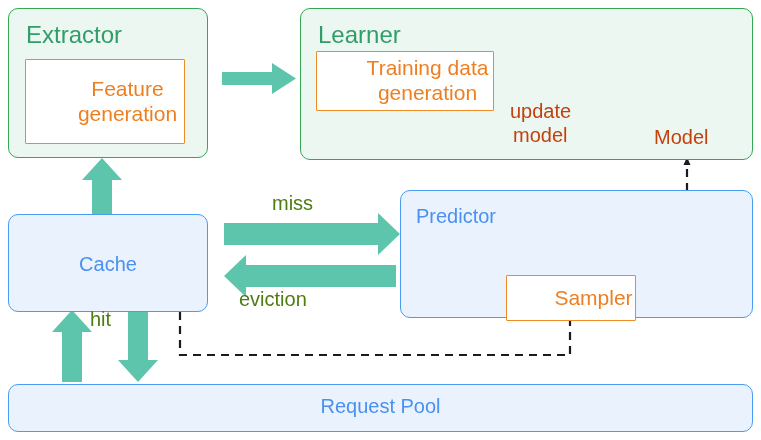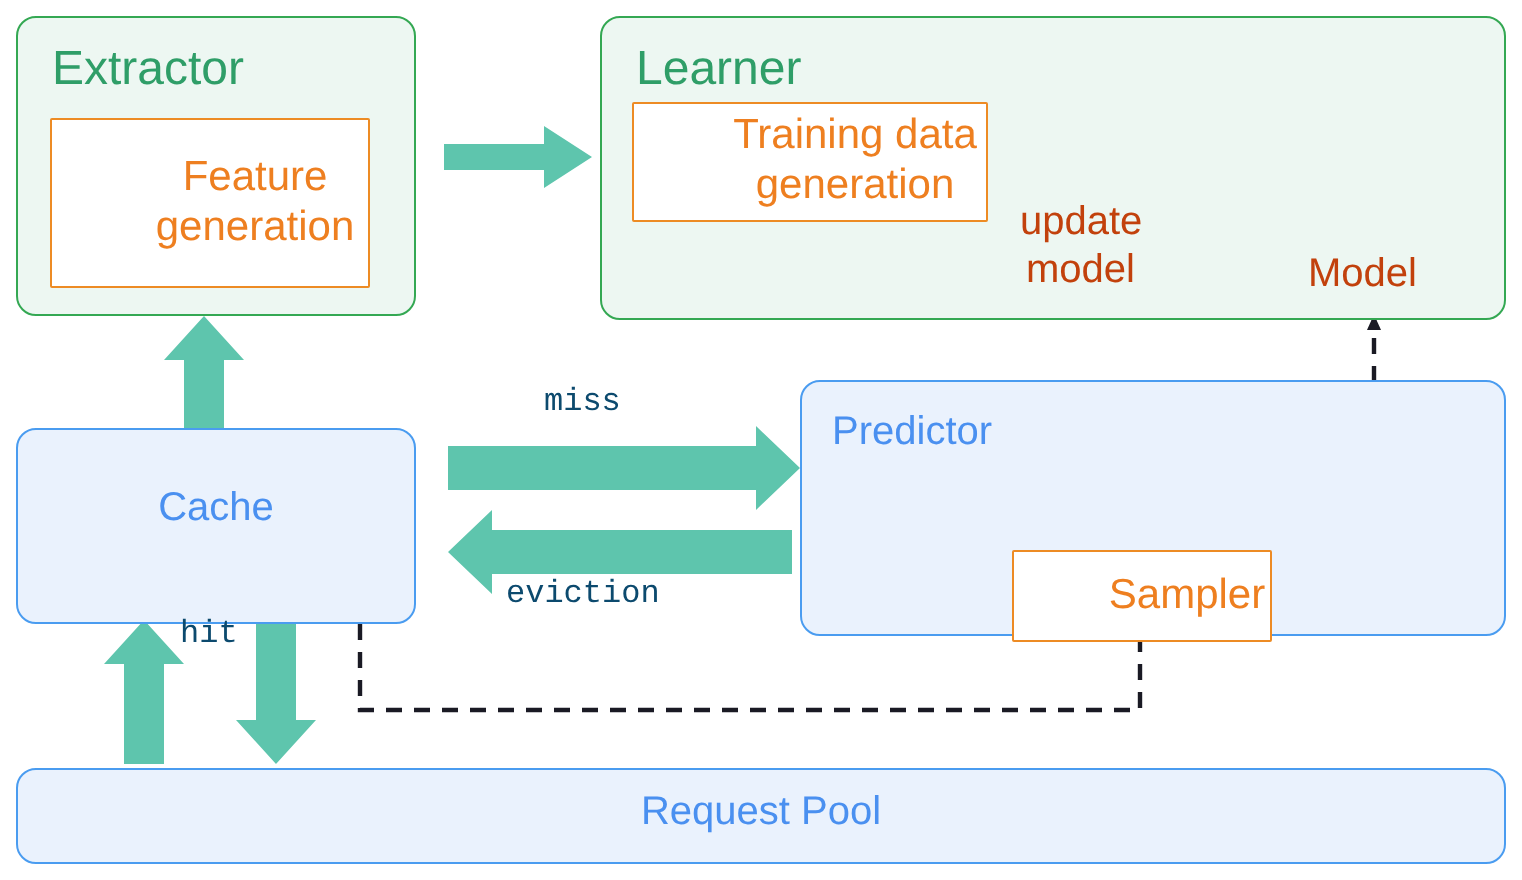--- a/index.html
+++ b/index.html
@@ -66,25 +66,24 @@
     display: flex;
     flex-direction: column;
     align-items: center;
     justify-content: center;
     height: 100%;
     box-sizing: border-box;
     padding-left: 45px;
   }
   .edge-label {
     position: absolute;
-    color: #0c4a6e;
-    font-size: 16px;
+    color: #4d7c0f;
+    font-size: 20px;
     line-height: 1.15;
     white-space: nowrap;
-    font-family: Liberation Mono, monospace;
   }
   .dark-label {
     position: absolute;
     color: #c2410c;
     font-size: 20px;
     line-height: 1.2;
     text-align: center;
     white-space: nowrap;
   }
   .center-text {
@@ -206,32 +205,32 @@
       <span>Training data</span>
       <span>generation</span>
     </div>
   </div>
   <div class="dark-label" style="left:510px; top:99px;">update</div>
   <div class="dark-label" style="left:513px; top:123px;">model</div>
   <div class="dark-label" style="left:654px; top:125px;">Model</div>
 
   <div class="box blue-box" style="left:8px; top:214px; width:200px; height:98px;">
   </div>
-  <div class="title-blue center-text" style="top:243px;left:8px;width:200px;">Cache</div>
+  <div class="title-blue center-text" style="top:253px;left:8px;width:200px;">Cache</div>
 
   <div class="box blue-box" style="left:400px; top:190px; width:353px; height:128px;">
   </div>
   <div class="title-blue" style="left:416px; top:205px;">Predictor</div>
   <div class="box orange-box" style="left:506px; top:259px; width:130px; height:46px;margin-top:16px;">
     <div class="orange-text">
       <span>Sampler</span>
     </div>
   </div>
 
   <div class="box blue-box" style="left:8px; top:384px; width:745px; height:48px;">
   </div>
   <div class="title-blue center-text" style="top:395px;left:8px;width:745px;">Request Pool</div>
 
   <div class="edge-label" style="left:272px; top:192px;">miss</div>
-  <div class="edge-label" style="left:253px; top:288px;">eviction</div>
+  <div class="edge-label" style="left:239px; top:288px;">eviction</div>
   <div class="edge-label" style="left:90px; top:308px;">hit</div>
 
 </div>
 
 </body></html>

